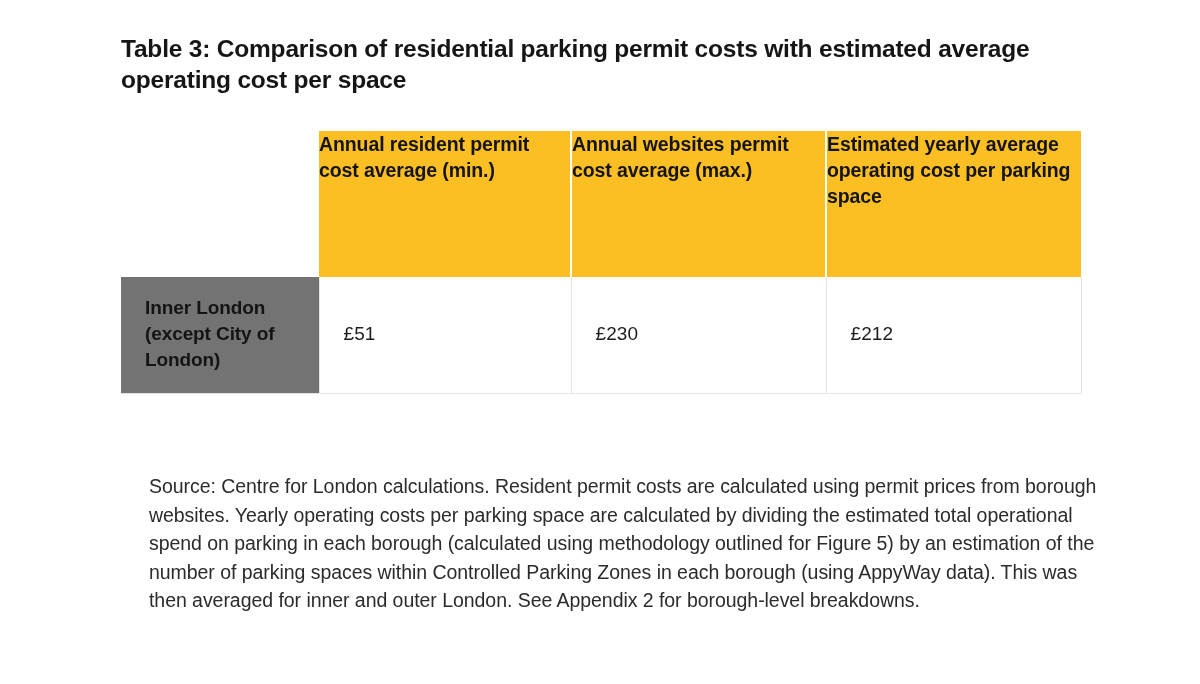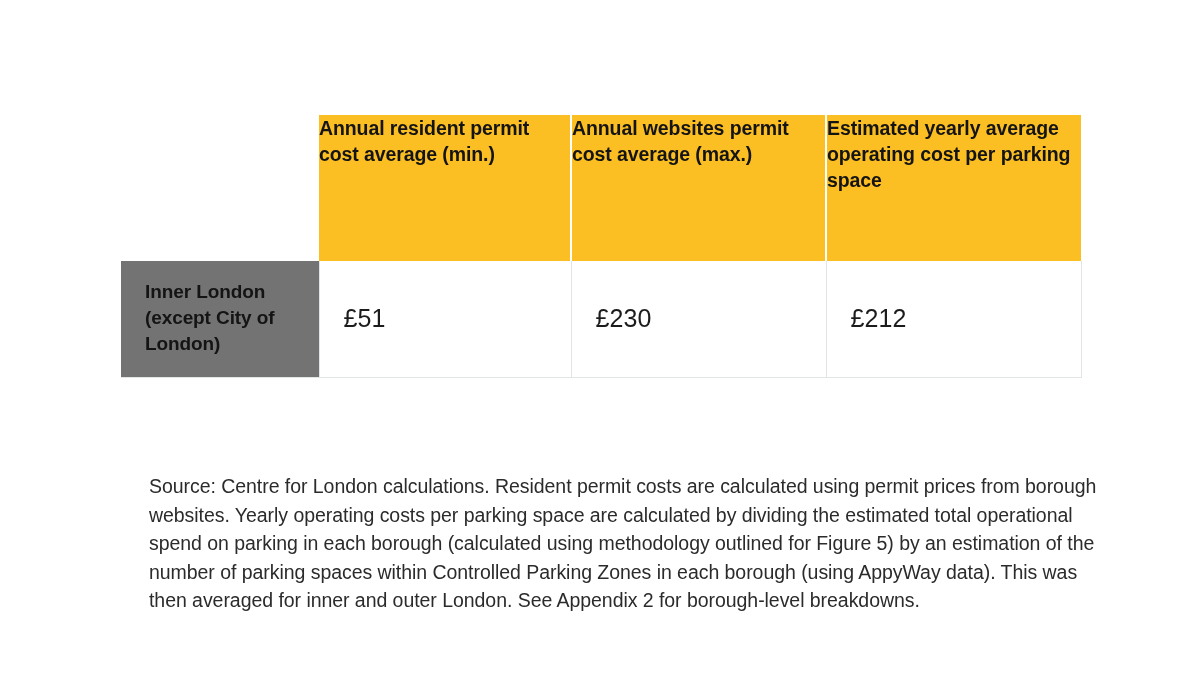--- a/index.html
+++ b/index.html
@@ -32,21 +32,21 @@
     line-height: 31px;
     font-weight: bold;
     letter-spacing: -0.2px;
     color: #151515;
   }
 
   
   .data-table {
     position: absolute;
     left: 121px;
-    top: 115px;
+    top: 131px;
     width: 960px;
     border-collapse: collapse;
     table-layout: fixed;
   }
   .data-table col.c-label { width: 198px; }
   .data-table col.c-1     { width: 252px; }
   .data-table col.c-2     { width: 255px; }
   .data-table col.c-3     { width: 255px; }
 
   
@@ -87,21 +87,21 @@
     border-bottom: 2px solid #ffffff;
     font-size: 19px;
     line-height: 26px;
     font-weight: bold;
     color: #141414;
     padding: 10px 18px 12px 24px;
     letter-spacing: -0.1px;
   }
   tbody tr.row-last td.row-label { border-bottom: none; }
   td.value-cell {
-    font-size: 25px;
+    font-size: 19px;
     line-height: 26px;
     font-weight: normal;
     color: #1c1c1c;
     padding: 10px 10px 12px 24px;
     letter-spacing: 0.1px;
   }
   td.value-cell.first { border-left: 1px solid #e2e5e6; }
   td.value-cell.last { border-right: 1px solid #e2e5e6; }
   tr.row-1 td.value-cell { height: 116px; }
   tr.row-2 td.value-cell { height: 68px; }
@@ -118,20 +118,21 @@
     color: #2b2b2b;
     letter-spacing: -0.05px;
     margin-left: 28px;
   }
 </style>
 </head>
 <body>
 
 <div class="page">
 
+  <div class="table-title">Table 3: Comparison of residential parking permit costs with estimated average operating cost per space</div>
 
   <table class="data-table">
     <colgroup>
       <col class="c-label">
       <col class="c-1">
       <col class="c-2">
       <col class="c-3">
     </colgroup>
     <thead>
       <tr>

